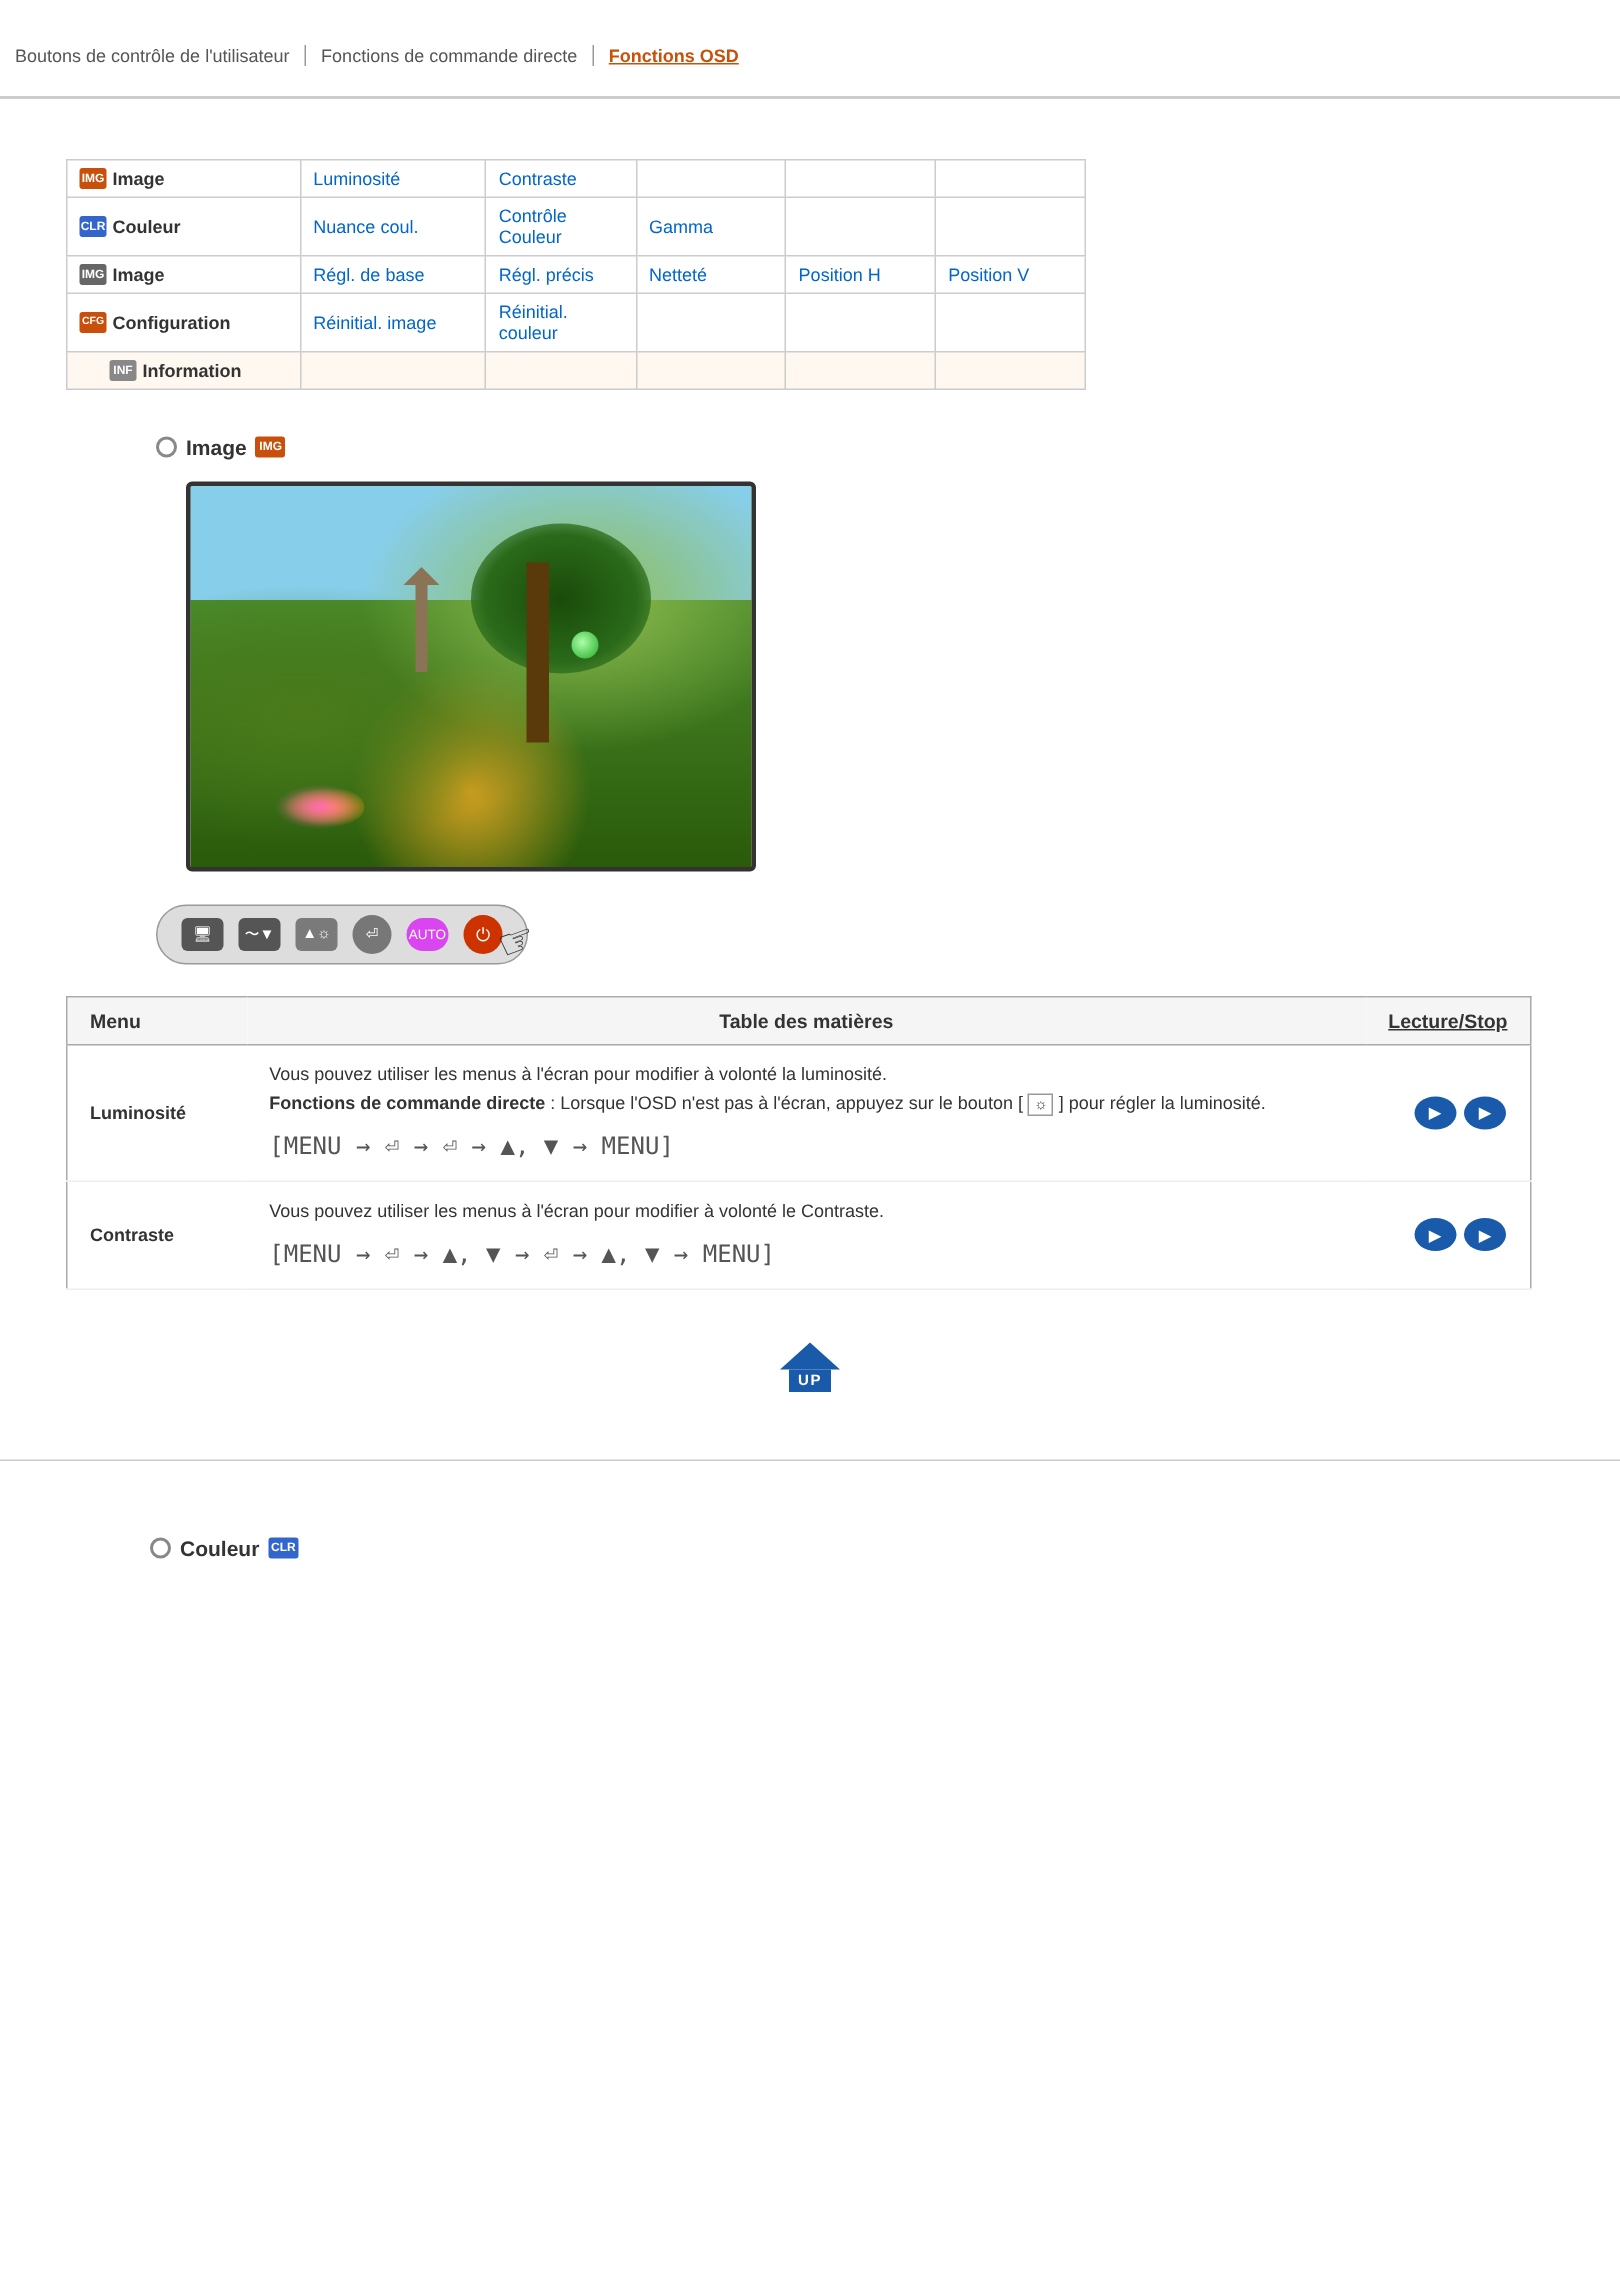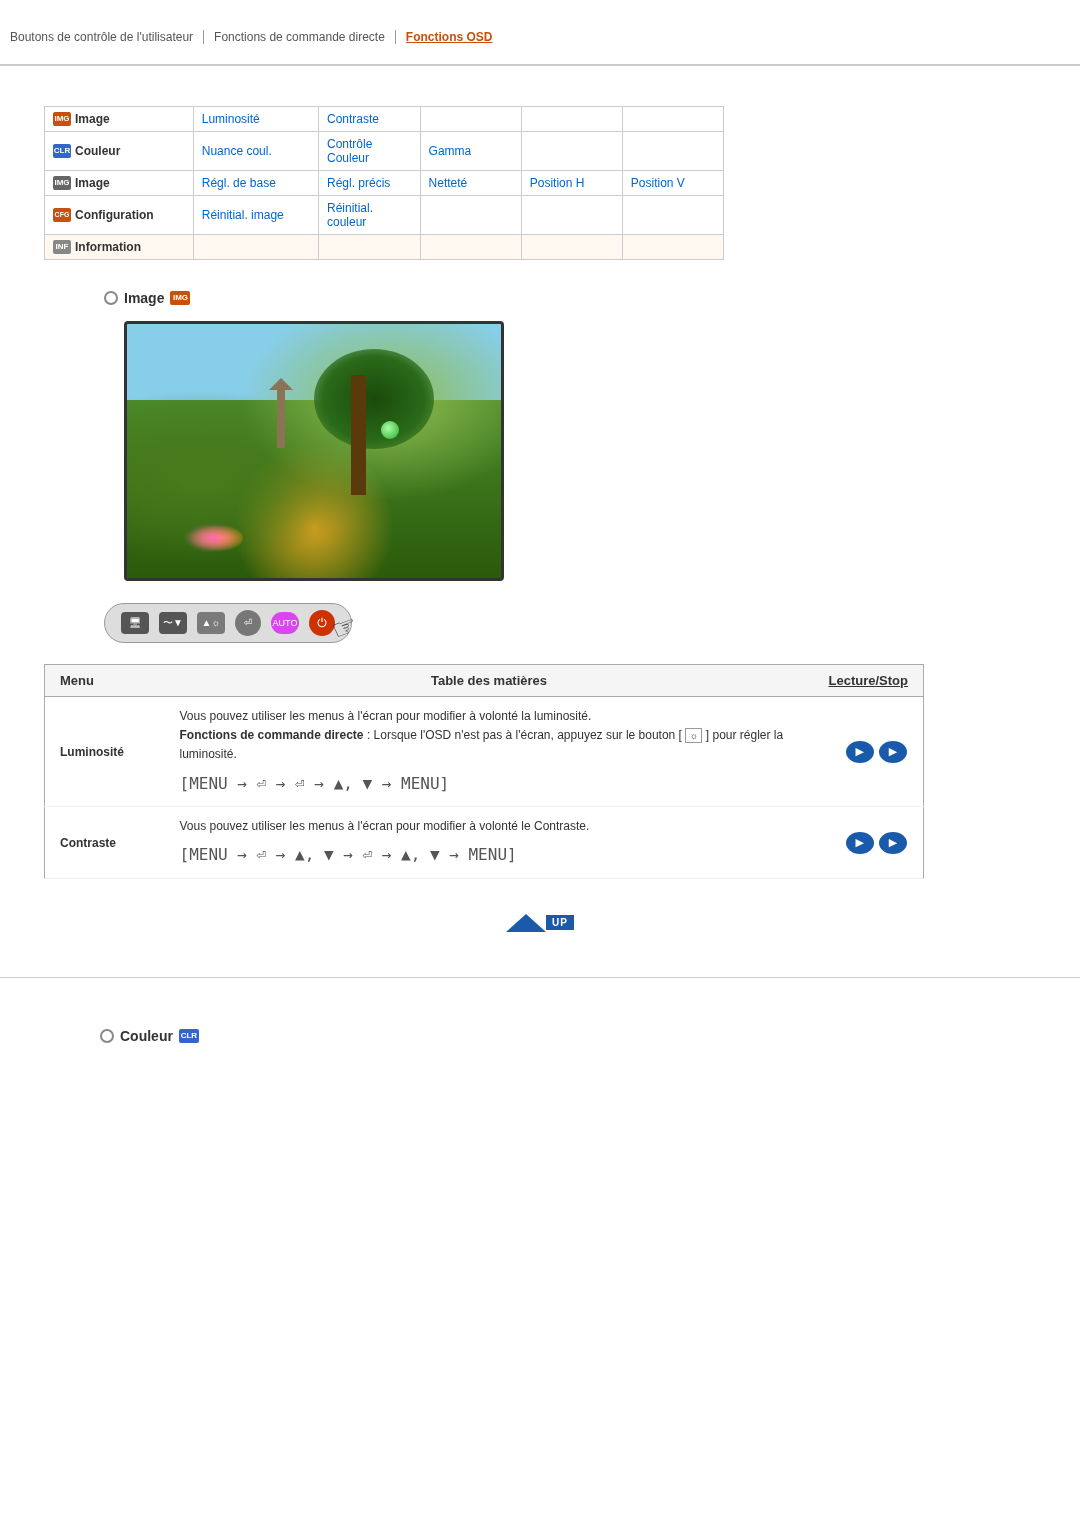--- a/index.html
+++ b/index.html
@@ -73,21 +73,21 @@
       border-radius: 2px;
       font-size: 8px;
       color: white;
       text-align: center;
       line-height: 14px;
       font-weight: bold;
     }
     .menu-icon.blue { background: #3366cc; }
     .menu-icon.gray { background: #666; }
     .menu-icon.orange { background: #c8500a; }
-    .menu-icon.info { background: #888; }
+    .menu-icon.info { background: #888; margin-left: 20px; }
 
     
     .section-heading {
       display: flex;
       align-items: center;
       gap: 6px;
       font-size: 14px;
       font-weight: bold;
       margin: 20px 0 15px 60px;
     }
@@ -215,21 +215,21 @@
     .hand-cursor {
       font-size: 28px;
       margin-left: -20px;
       margin-top: 10px;
       transform: rotate(-20deg);
     }
 
     
     .toc-table {
       border: 1px solid #aaa;
-      width: 880px;
+      width: 977px;
       margin: 20px 0 20px 0;
       border-collapse: collapse;
     }
     .toc-table th {
       background: #f5f5f5;
       border-bottom: 1px solid #aaa;
       padding: 8px 15px;
       font-size: 13px;
       font-weight: bold;
       text-align: center;
@@ -275,21 +275,21 @@
     }
 
     
     .up-btn-container {
       display: flex;
       justify-content: center;
       padding: 15px 0;
     }
     .up-btn {
       display: flex;
-      flex-direction: row;
+      flex-direction: column;
       align-items: center;
       cursor: pointer;
     }
     .up-arrow {
       width: 0;
       height: 0;
       border-left: 20px solid transparent;
       border-right: 20px solid transparent;
       border-bottom: 18px solid #1a5aaa;
     }

